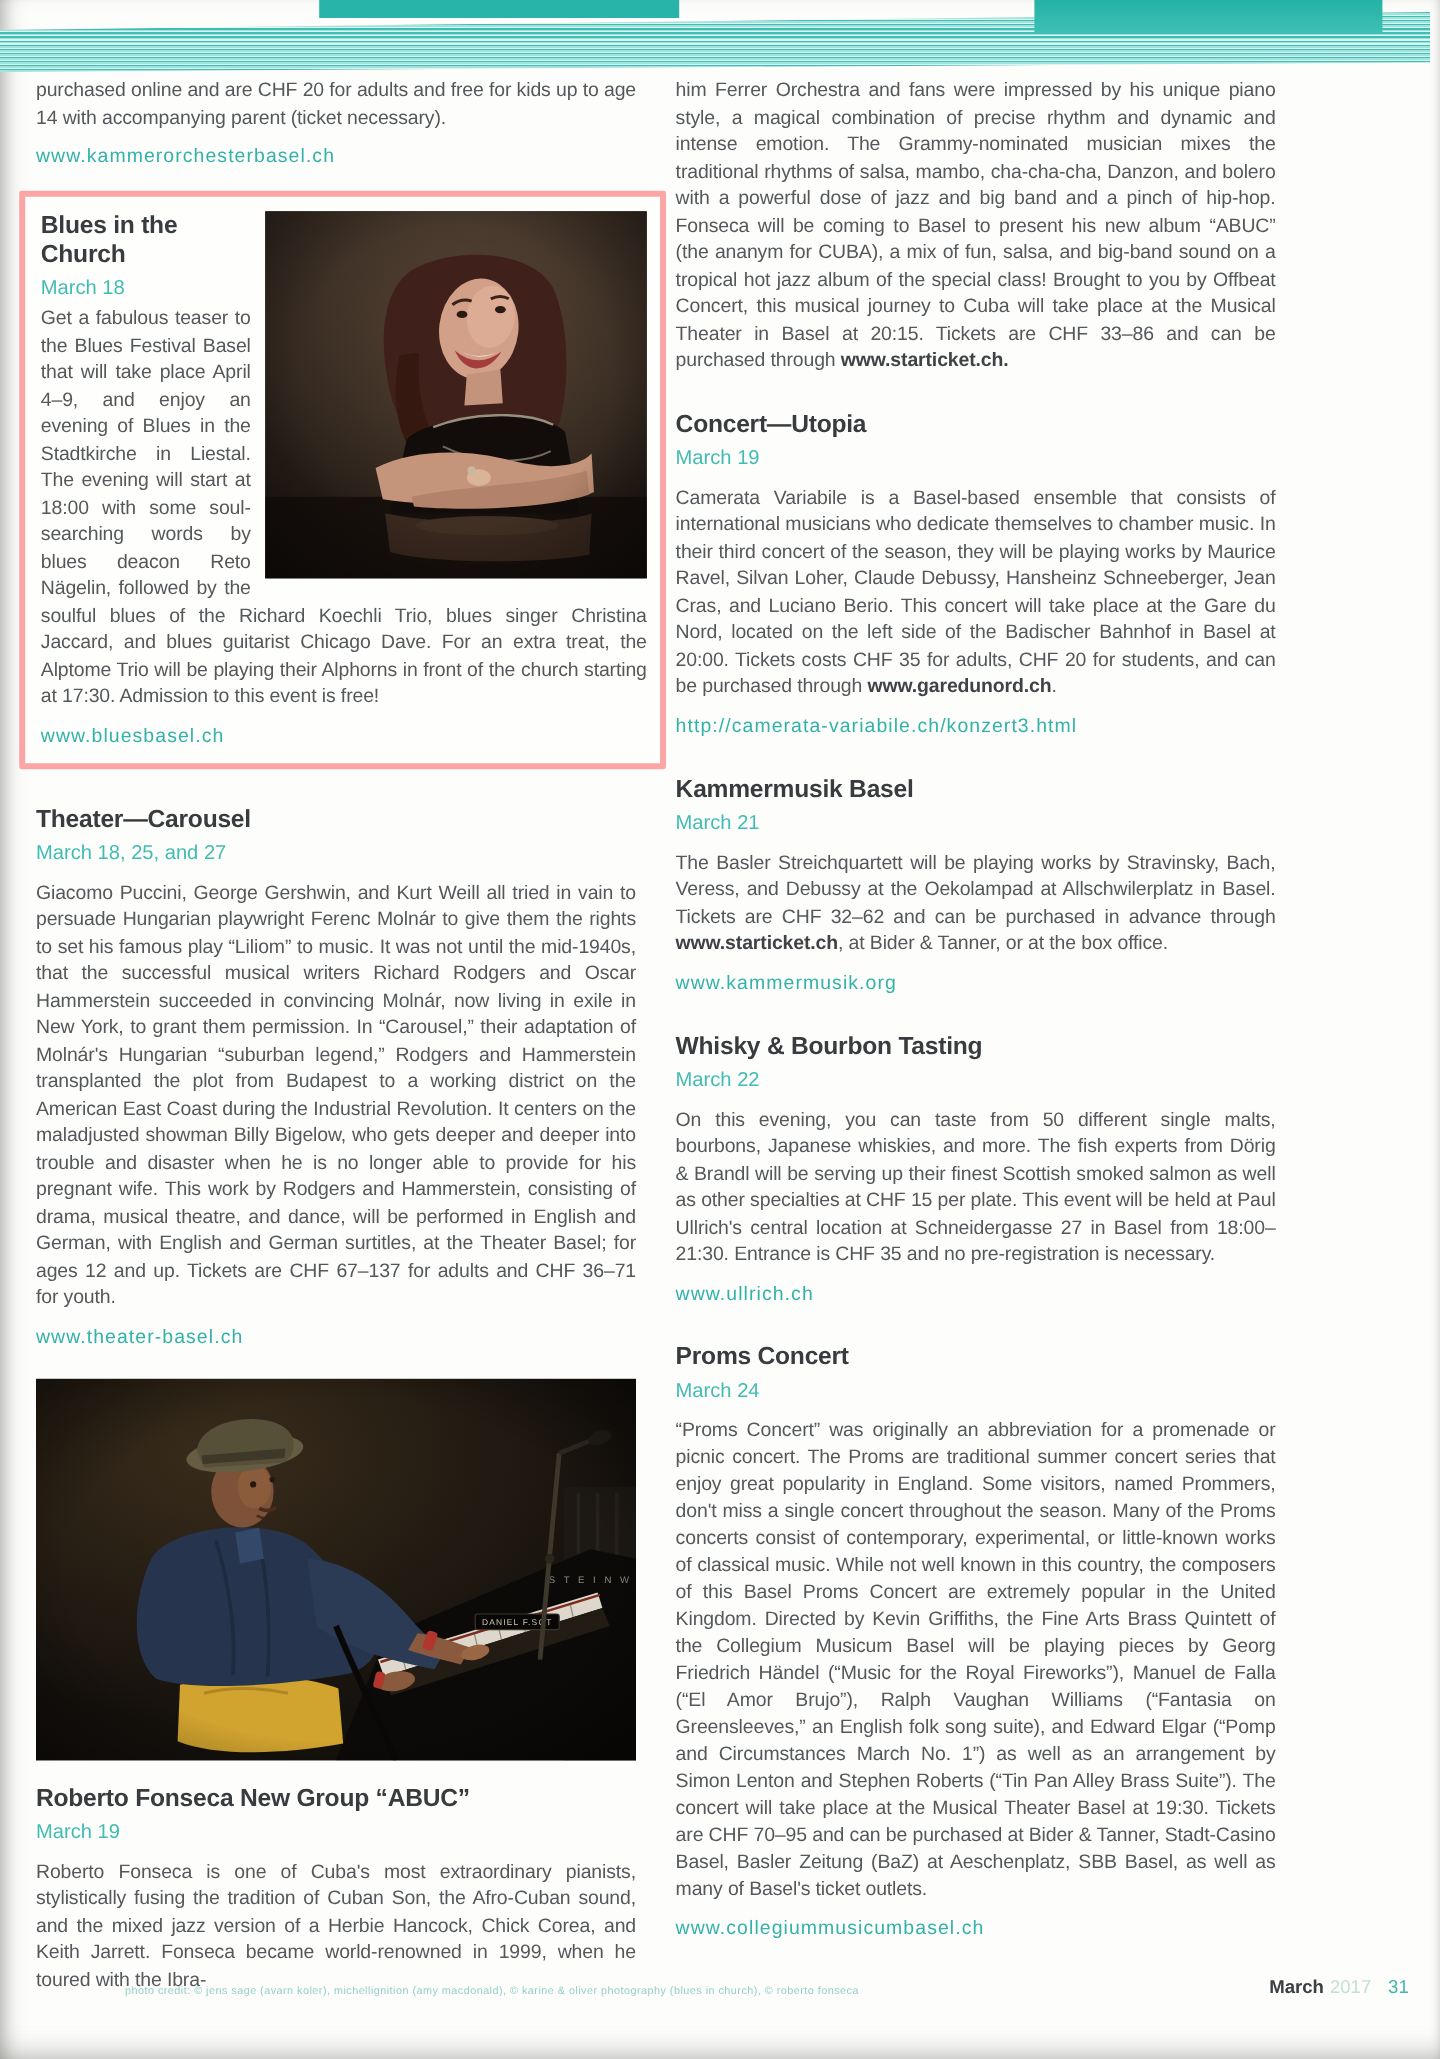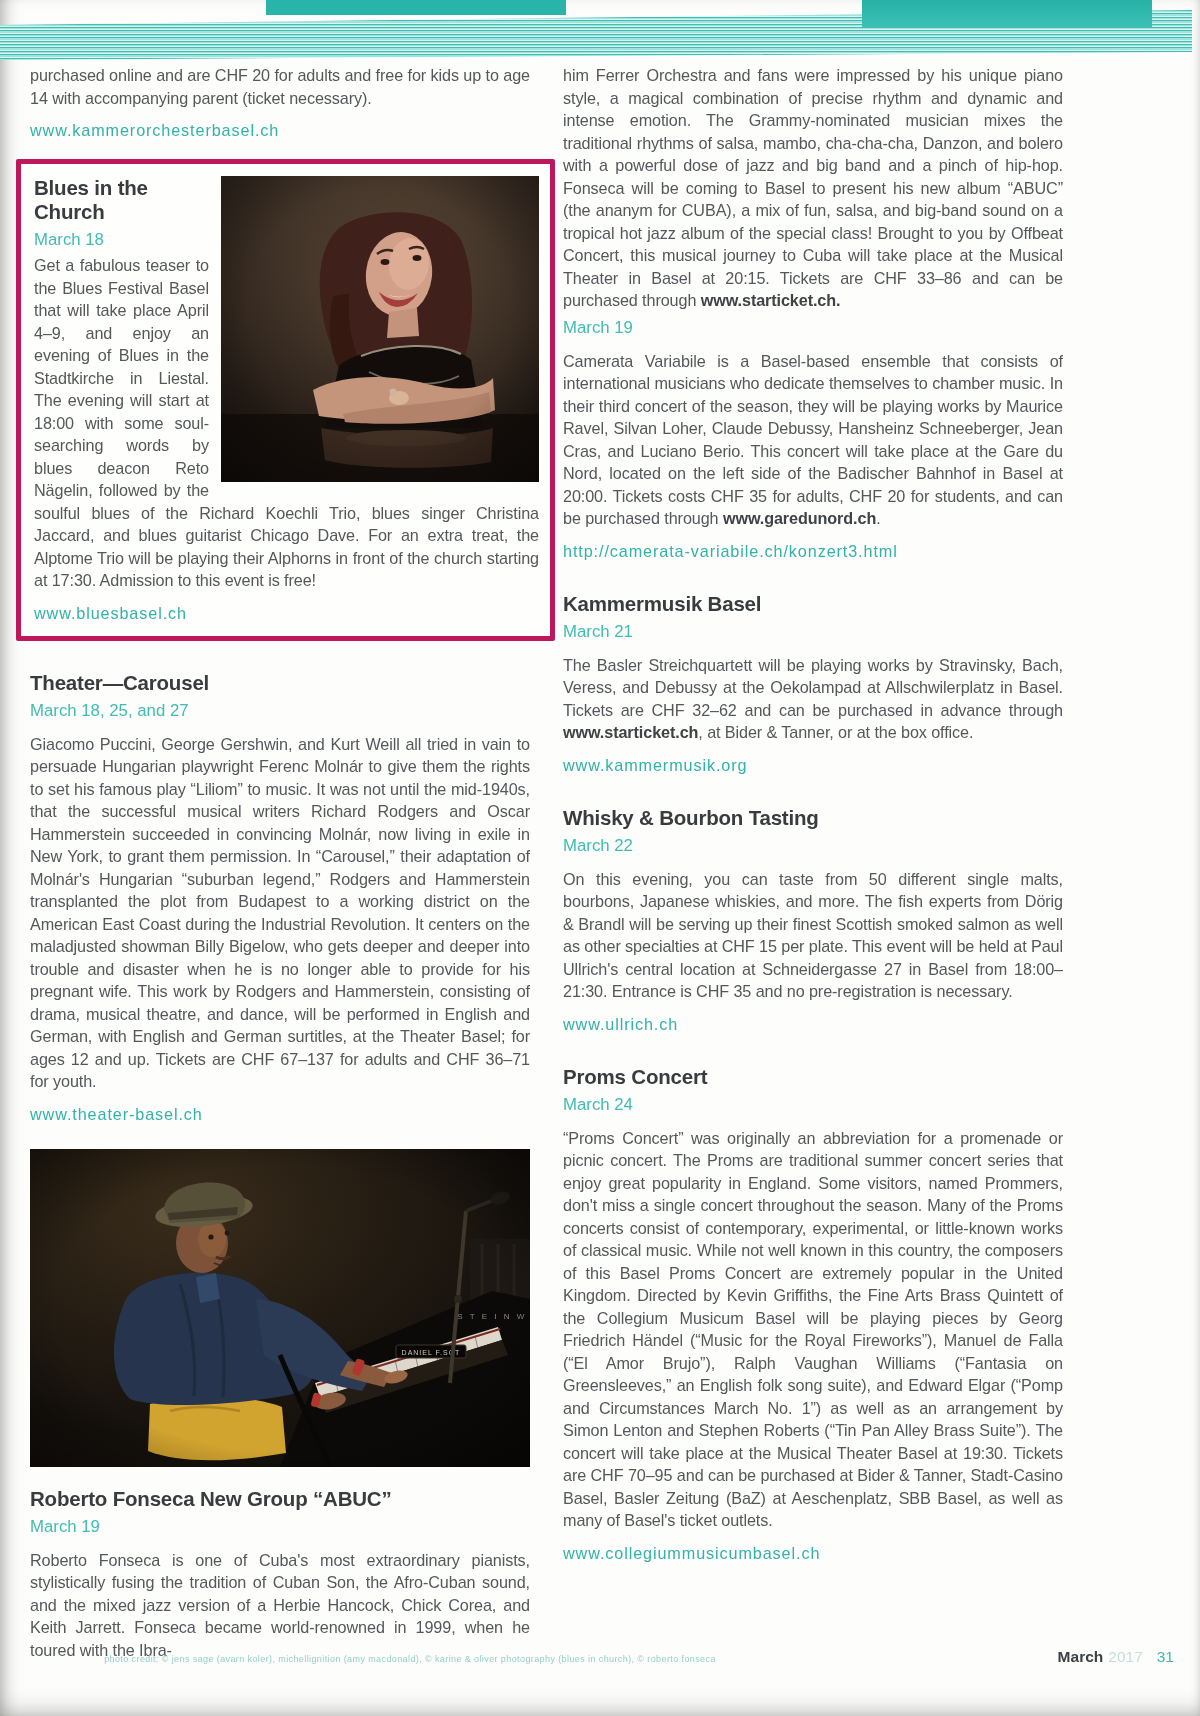--- a/index.html
+++ b/index.html
@@ -33,21 +33,21 @@
   }
   .date{margin:5px 0 0 0;font-size:16.8px;line-height:21px;color:#41bcb2;}
   a.link{
     display:block;margin:11px 0 0 0;font-size:16.2px;line-height:21px;
     color:#32b2a8;letter-spacing:0.9px;text-decoration:none;cursor:pointer;
   }
   b.inlink{color:#3f4346;font-weight:700;}
   
   .highlight-box{
     margin:18px 0 0 -14px;width:505px;
-    border:5px solid #be185d;border-radius:2px;background:#fefefc;
+    border:5px solid #fca5a5;border-radius:2px;background:#fefefc;
     padding:10px 11px 12px 13px;
   }
   .highlight-box h2.evt{margin-top:2px;}
   .highlight-box p.body{margin-top:4px;}
   .photo{overflow:hidden;background:#1b1612;}
   .photo svg{display:block;}
   .photo-blues{float:right;width:318px;height:306px;margin:2px 0 10px 12px;}
   .photo-fonseca{width:500px;height:318px;margin-top:24px;}
   .clear{clear:both;}
   
@@ -218,20 +218,21 @@
 
     <h2 class="evt" style="margin-top:20px">Roberto Fonseca New Group “ABUC”</h2>
     <div class="date">March 19</div>
     <p class="body">Roberto Fonseca is one of Cuba's most extraordinary pianists, stylistically fusing the tradition of Cuban Son, the Afro-Cuban sound, and the mixed jazz version of a Herbie Hancock, Chick Corea, and Keith Jarrett. Fonseca became world-renowned in 1999, when he toured with the Ibra-</p>
   </div>
 
   <div class="col col-right">
 
     <p class="body" style="margin-top:2px"><span>him Ferrer Orchestra and fans were impressed by his unique piano style, a magical combination of precise rhythm and dynamic and intense emotion. The Grammy-nominated musician mixes the traditional rhythms of salsa, mambo, cha-cha-cha, Danzon, and bolero with a powerful dose of jazz and big band and a pinch of hip-hop. Fonseca will be coming to Basel to present his new album “ABUC” (the ananym for CUBA), a mix of fun, salsa, and big-band sound on a tropical hot jazz album of the special class! Brought to you by Offbeat Concert, this musical journey to Cuba will take place at the Musical Theater in Basel at 20:15. Tickets are CHF 33–86 and can be purchased through </span><b class="inlink">www.starticket.ch.</b></p>
 
+    <h2 class="evt">Concert—Utopia</h2>
     <div class="date">March 19</div>
     <p class="body"><span>Camerata Variabile is a Basel-based ensemble that consists of international musicians who dedicate themselves to chamber music. In their third concert of the season, they will be playing works by Maurice Ravel, Silvan Loher, Claude Debussy, Hansheinz Schneeberger, Jean Cras, and Luciano Berio. This concert will take place at the Gare du Nord, located on the left side of the Badischer Bahnhof in Basel at 20:00. Tickets costs CHF 35 for adults, CHF 20 for students, and can be purchased through </span><b class="inlink">www.garedunord.ch</b><span>.</span></p>
     <a class="link">http://camerata-variabile.ch/konzert3.html</a>
 
     <h2 class="evt">Kammermusik Basel</h2>
     <div class="date">March 21</div>
     <p class="body"><span>The Basler Streichquartett will be playing works by Stravinsky, Bach, Veress, and Debussy at the Oekolampad at Allschwilerplatz in Basel. Tickets are CHF 32–62 and can be purchased in advance through </span><b class="inlink">www.starticket.ch</b><span>, at Bider &amp; Tanner, or at the box office.</span></p>
     <a class="link">www.kammermusik.org</a>
 
     <h2 class="evt">Whisky &amp; Bourbon Tasting</h2>

